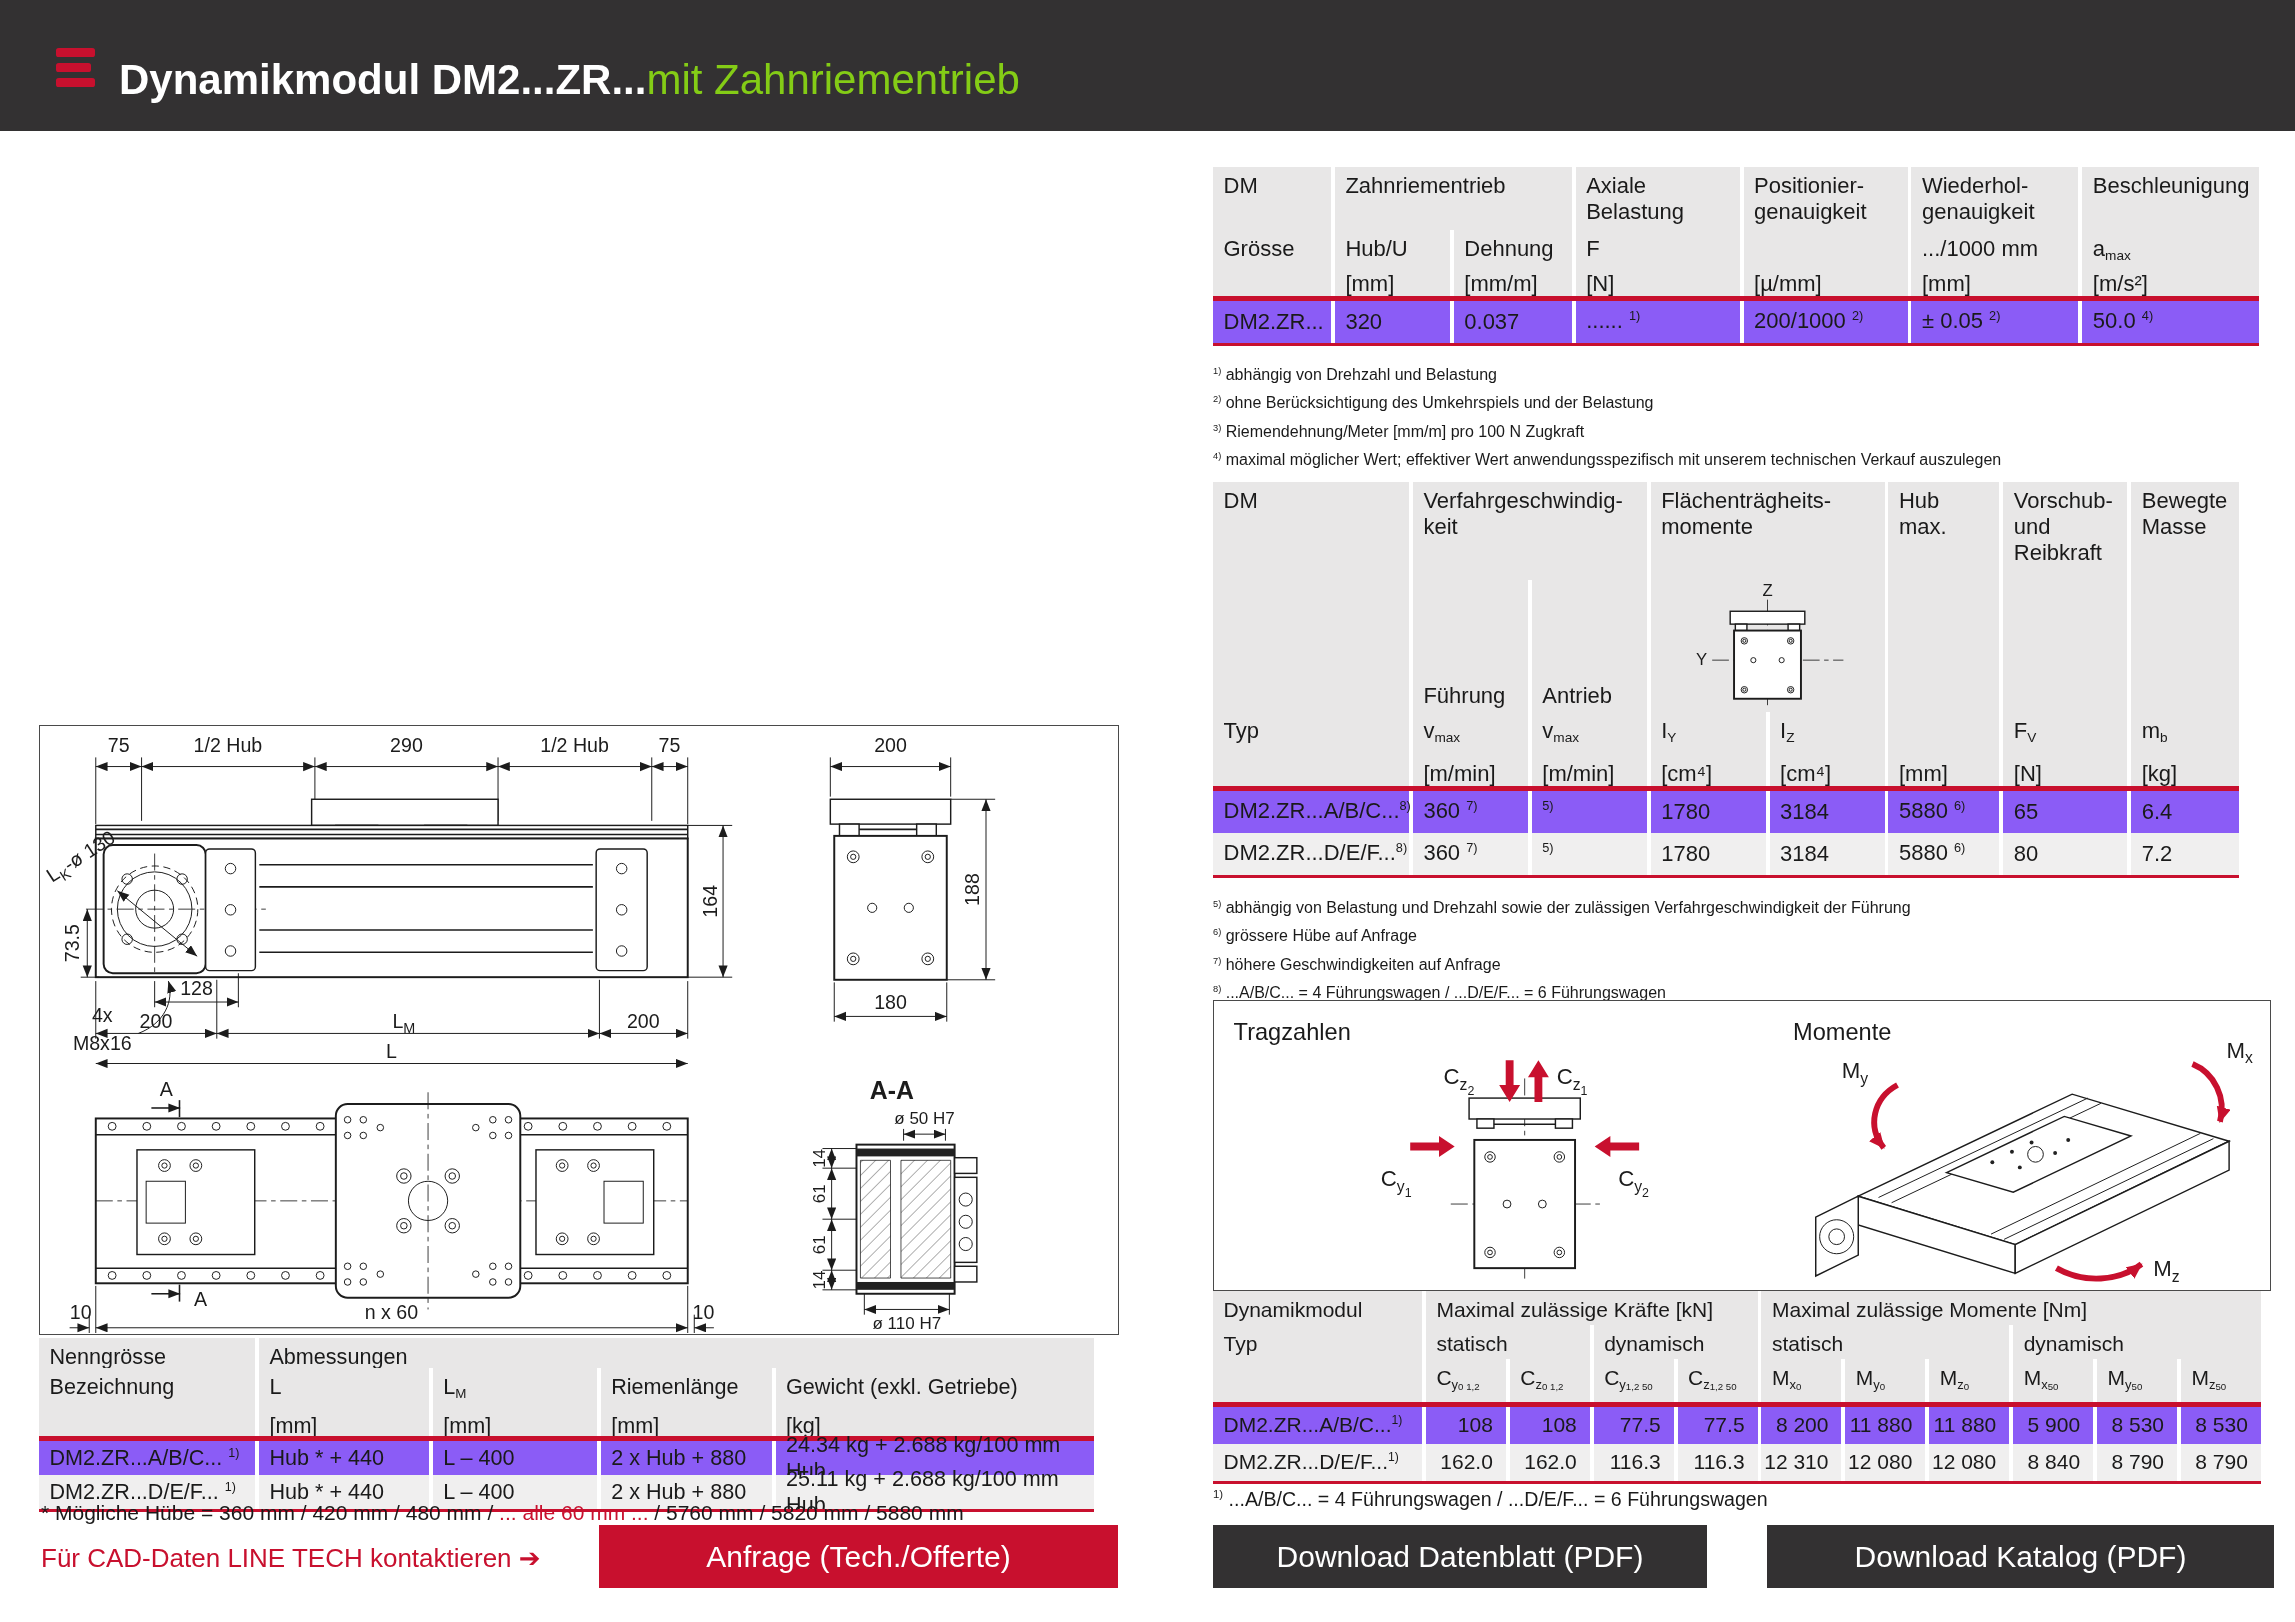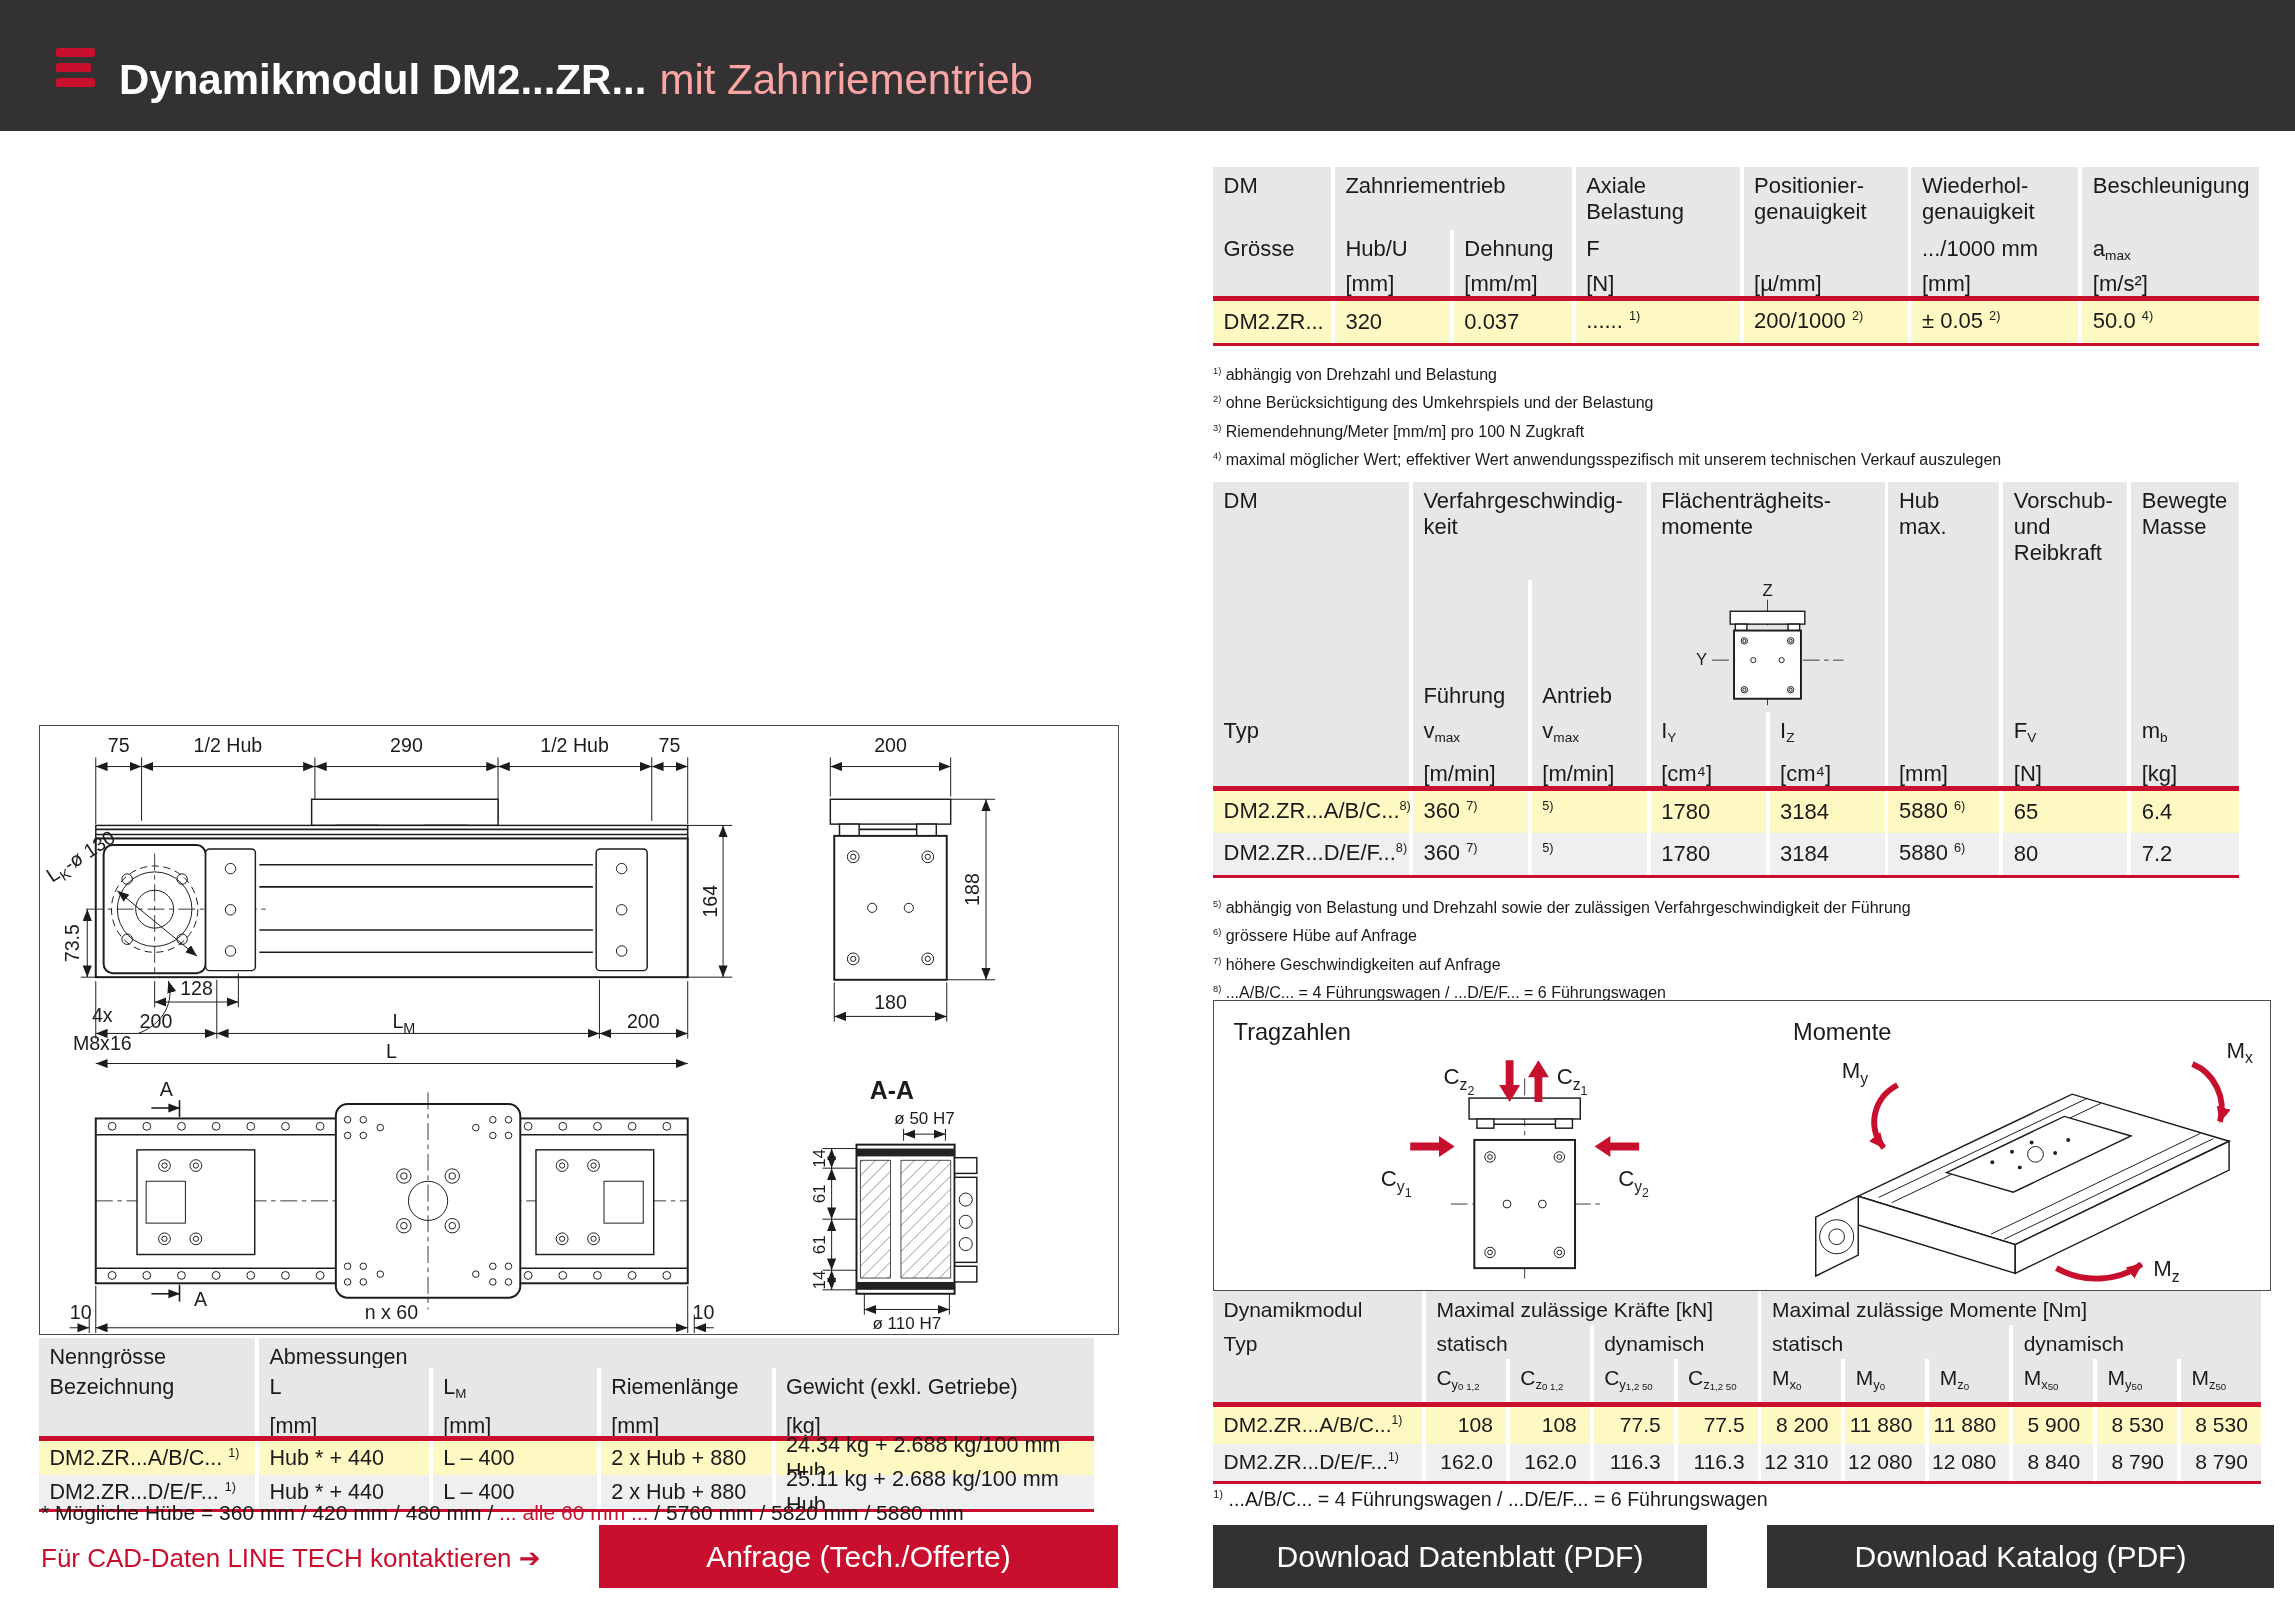--- a/index.html
+++ b/index.html
@@ -7,26 +7,26 @@
 body { margin:0; font-family:"Liberation Sans", sans-serif; color:var(--ink); background:#fff; }
 .page { position:relative; width:2295px; height:1623px; background:#fff; overflow:hidden; }
 
 
 .hdr { position:absolute; left:0; top:0; width:2295px; height:131px; background:var(--dark); }
 .menu { position:absolute; left:56px; top:48px; width:39px; display:flex; flex-direction:column; gap:5.9px; cursor:pointer; }
 .menu i { display:block; height:9.2px; background:var(--red); border-radius:2.6px; }
 .menu i:nth-child(2){ width:35px; }
 .title { position:absolute; left:119px; top:0; height:160px; display:flex; align-items:center; font-size:42px; color:#fff; white-space:nowrap; }
 .title .b { font-weight:bold; }
-.title .l { font-weight:300; margin-left:13px; color:#fca5a5; }
+.title .l { font-weight:300; color:#84cc16; }
 
 
 .tbl { position:absolute; display:grid; column-gap:3.9px; row-gap:0; }
 .tc { background:var(--hdr); font-size:22px; line-height:26px; padding:5.9px 3.9px 0 10.5px; white-space:pre-line; }
-.dc { background:#fef9c3; display:flex; align-items:center; font-size:22px; padding-left:10.5px; }
+.dc { background:#8b5cf6; display:flex; align-items:center; font-size:22px; padding-left:10.5px; }
 .dc.g { background:var(--alt); }
 .dc.num { justify-content:flex-end; padding-right:13px; padding-left:0; }
 .redbar { grid-column:1/-1; background:var(--red); }
 sup { font-size:0.58em; }
 .sub { font-size:0.62em; vertical-align:-0.30em; }
 .sub2 { font-size:0.46em; vertical-align:-0.55em; }
 
 
 .fnotes { position:absolute; font-size:16px; line-height:24px; }
 .fnotes div { white-space:nowrap; }

